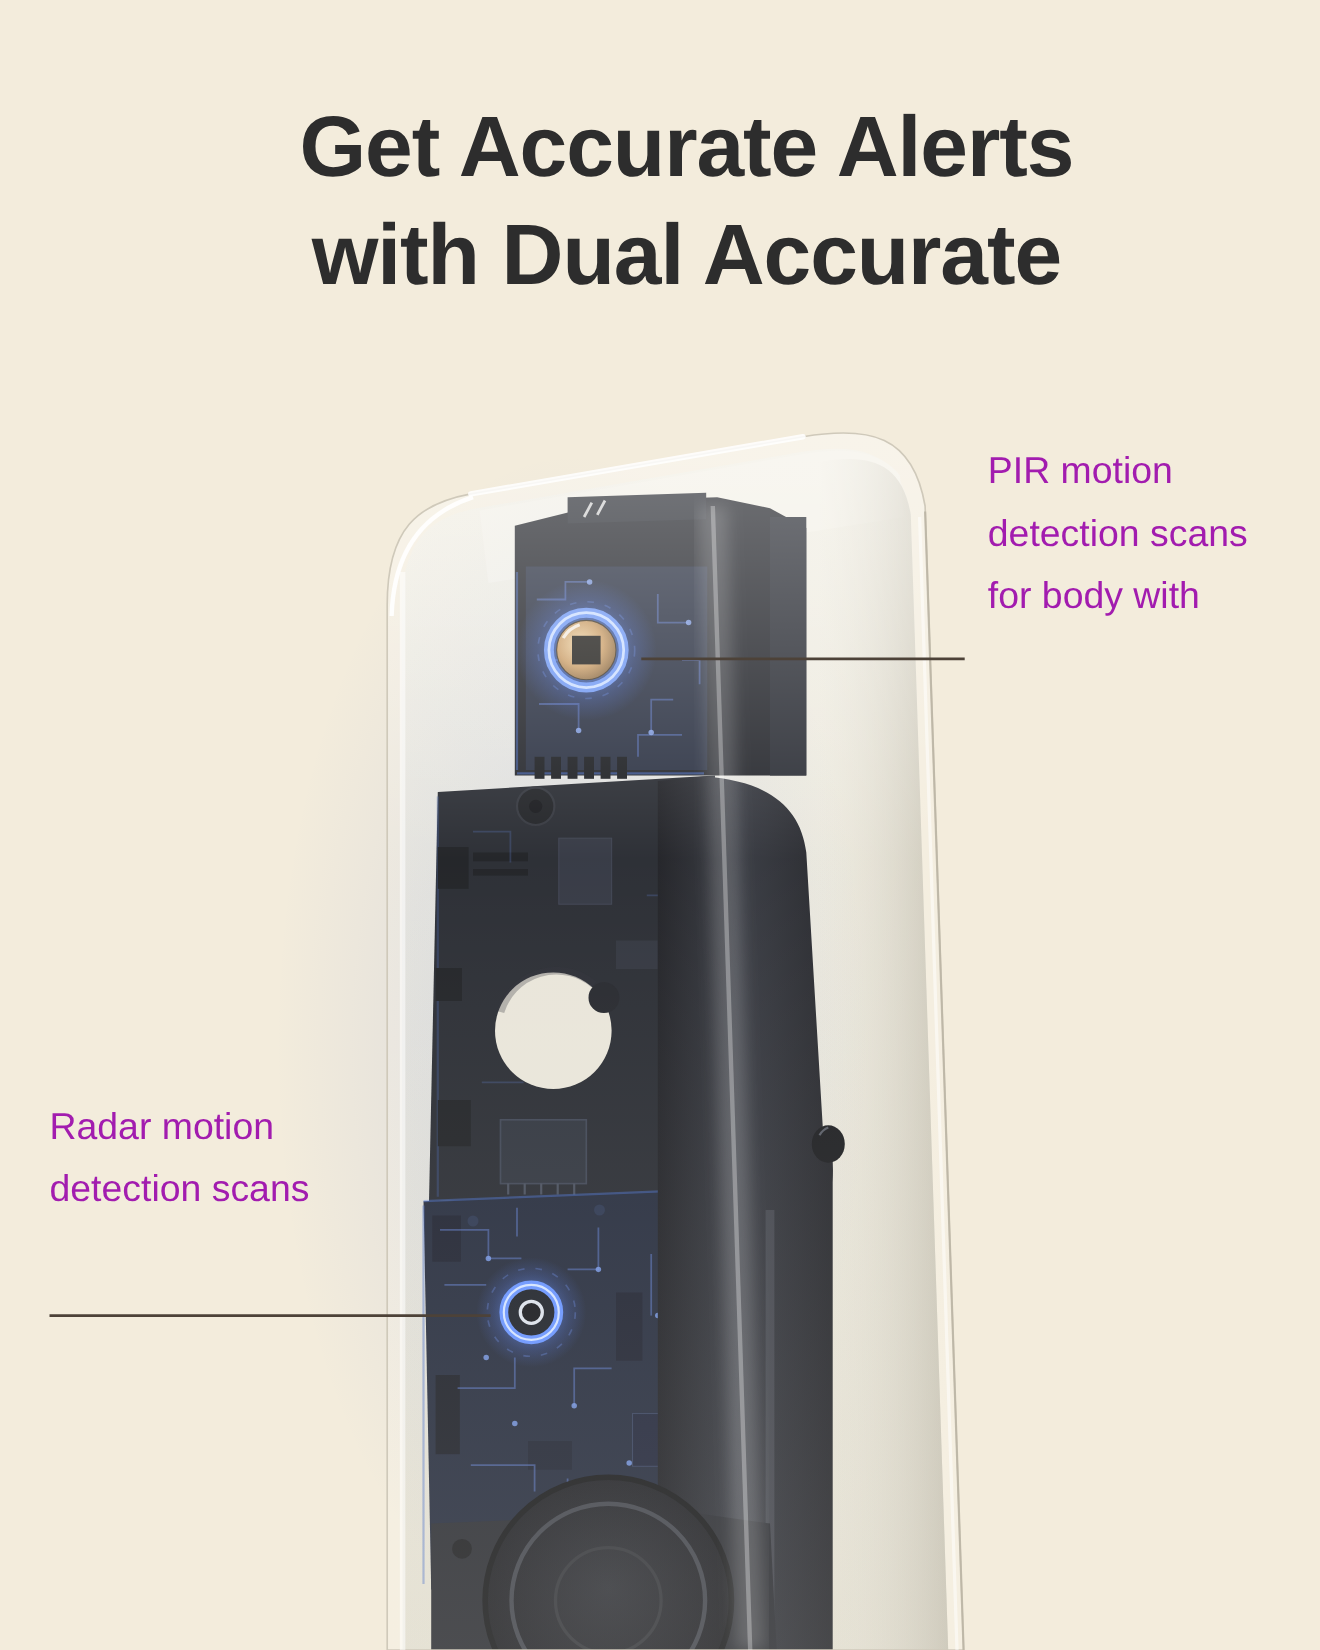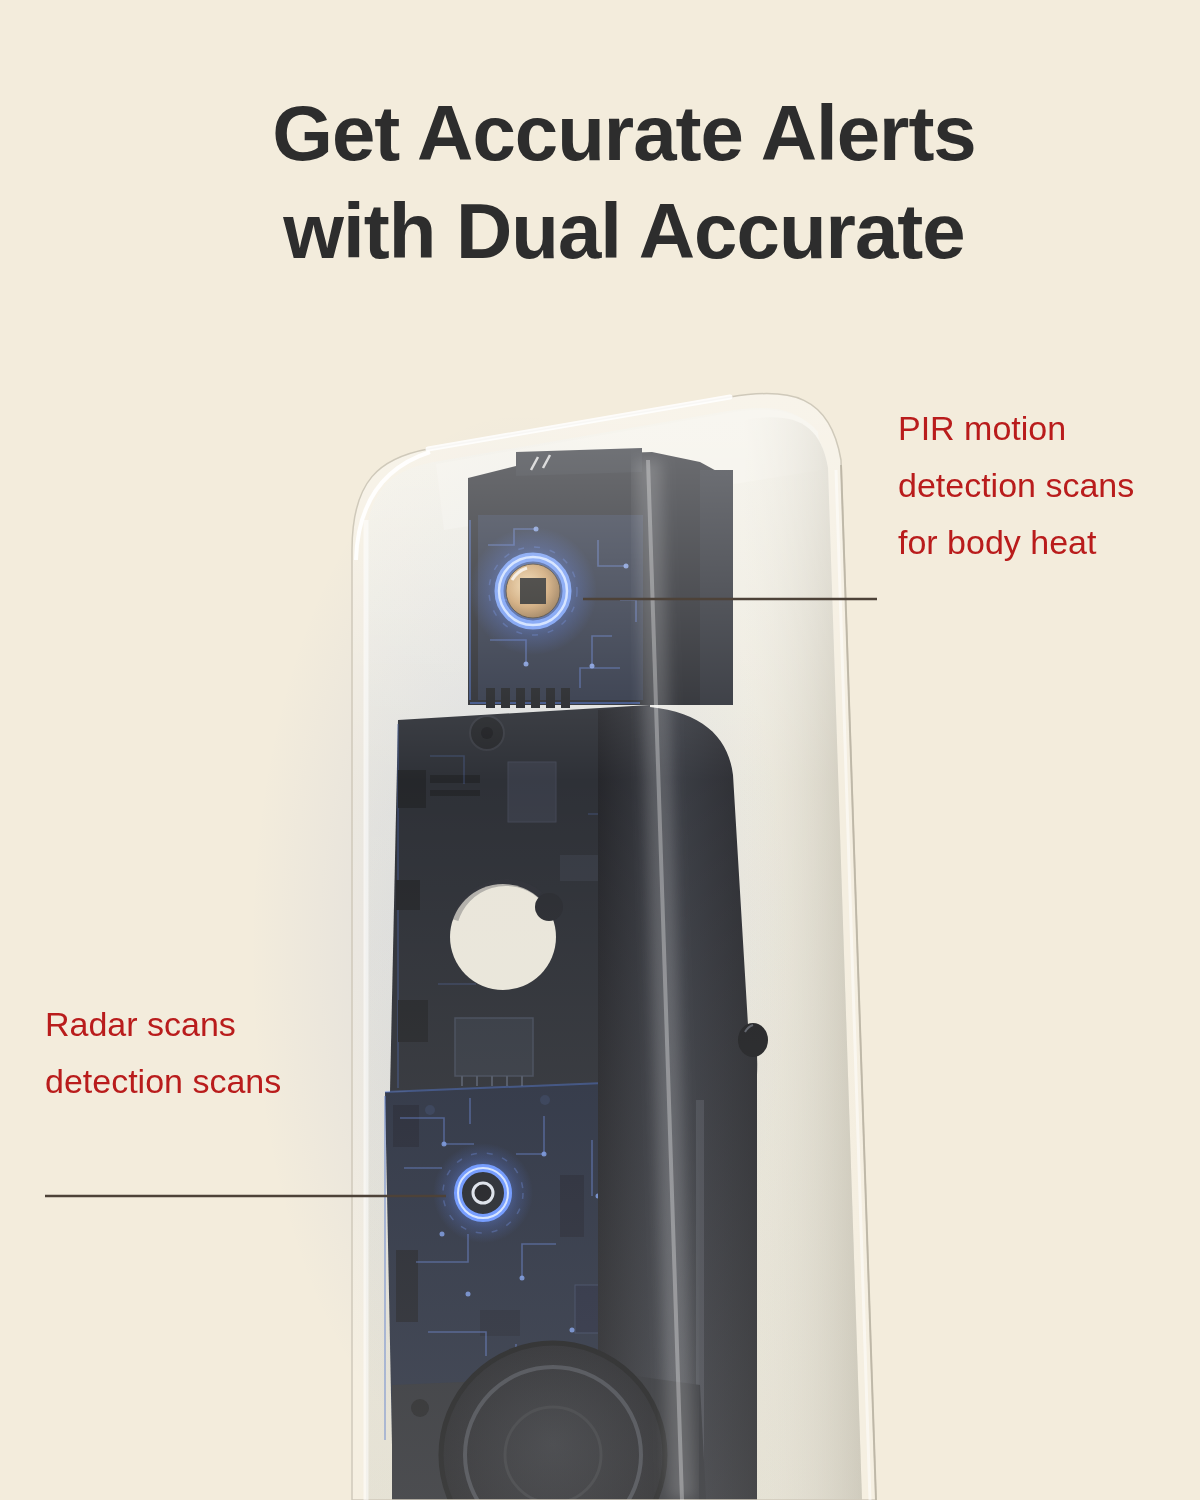--- a/index.html
+++ b/index.html
@@ -7,21 +7,21 @@
     position:relative;width:1200px;height:1500px;margin:0 auto;
     background:#f3ecdc;overflow:hidden;
     font-family:"Liberation Sans",sans-serif;
   }
   .title{
     position:absolute;top:84px;left:0;width:100%;
     text-align:center;font-weight:700;font-size:78px;line-height:98px;
     color:#2d2d2d;letter-spacing:-1px;padding-left:24px;
   }
   .callout{
-    position:absolute;font-size:34px;line-height:57px;color:#b91c1c;
+    position:absolute;font-size:34px;line-height:57px;color:#a21caf;
     font-weight:400;white-space:nowrap;
   }
   .callout-pir{left:898px;top:400px;}
   .callout-radar{left:45px;top:996px;}
   svg.hero{position:absolute;left:0;top:0;}
 </style>
 </head>
 <body>
 
 <div class="canvas">
@@ -225,21 +225,21 @@
       <path d="M841 465 L876 1500" stroke="#b9b3a3" stroke-opacity="0.8" stroke-width="2" fill="none"></path>
     </g>
 
     <line x1="583" y1="599" x2="877" y2="599" stroke="#4d4238" stroke-width="2.5"></line>
     <line x1="45" y1="1196" x2="446" y2="1196" stroke="#4d4238" stroke-width="2.5"></line>
   </svg>
 
   <div class="callout callout-pir">
     <div>PIR motion</div>
     <div>detection scans</div>
-    <div>for body heat</div>
+    <div>for body with</div>
   </div>
 
   <div class="callout callout-radar">
-    <div>Radar scans</div>
+    <div>Radar motion</div>
     <div>detection scans</div>
   </div>
 
 </div>
 
 </body></html>

